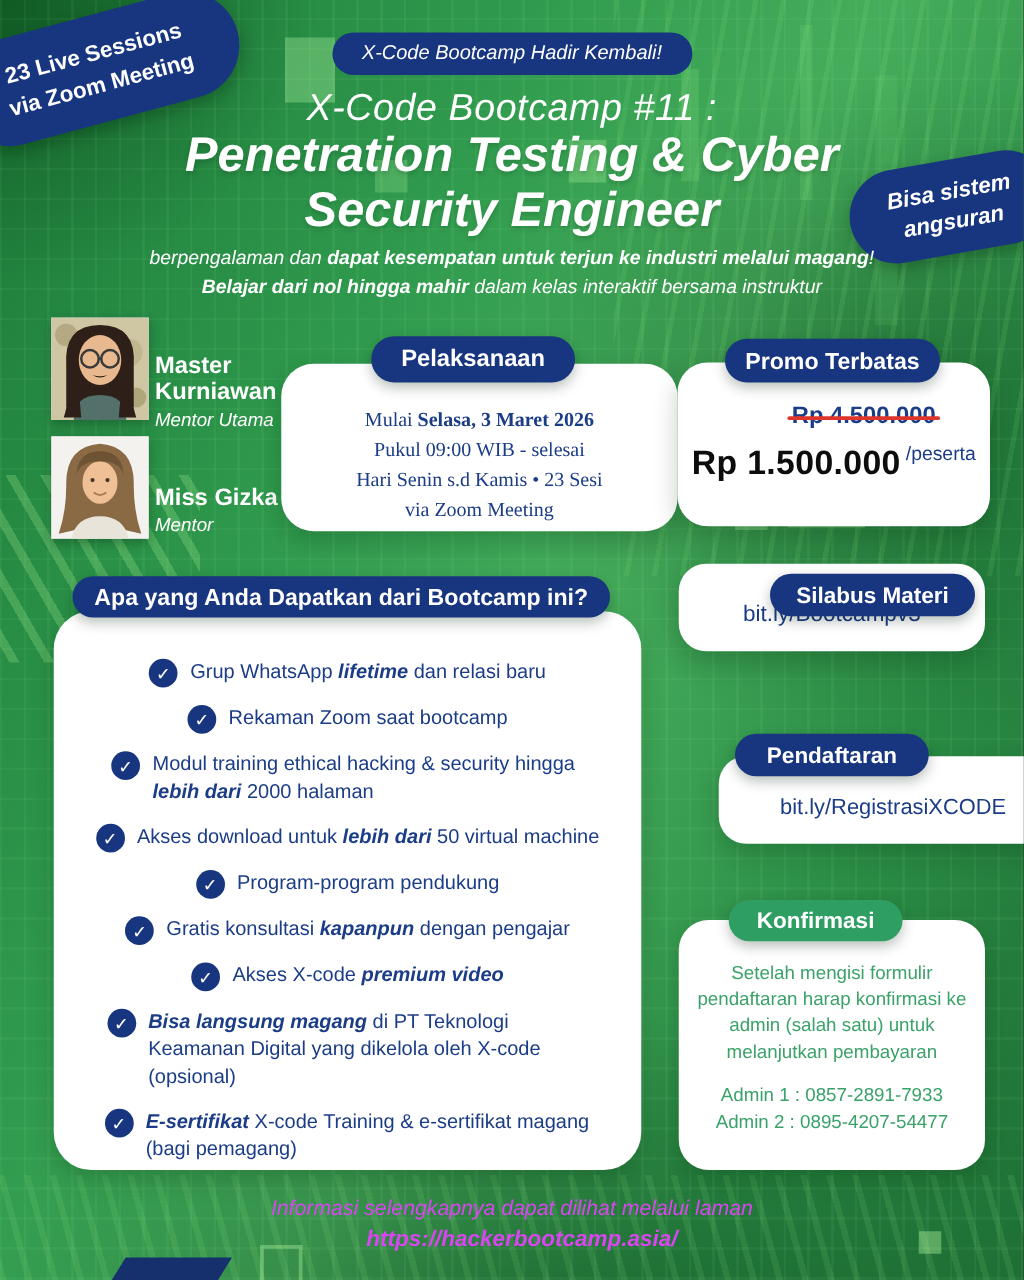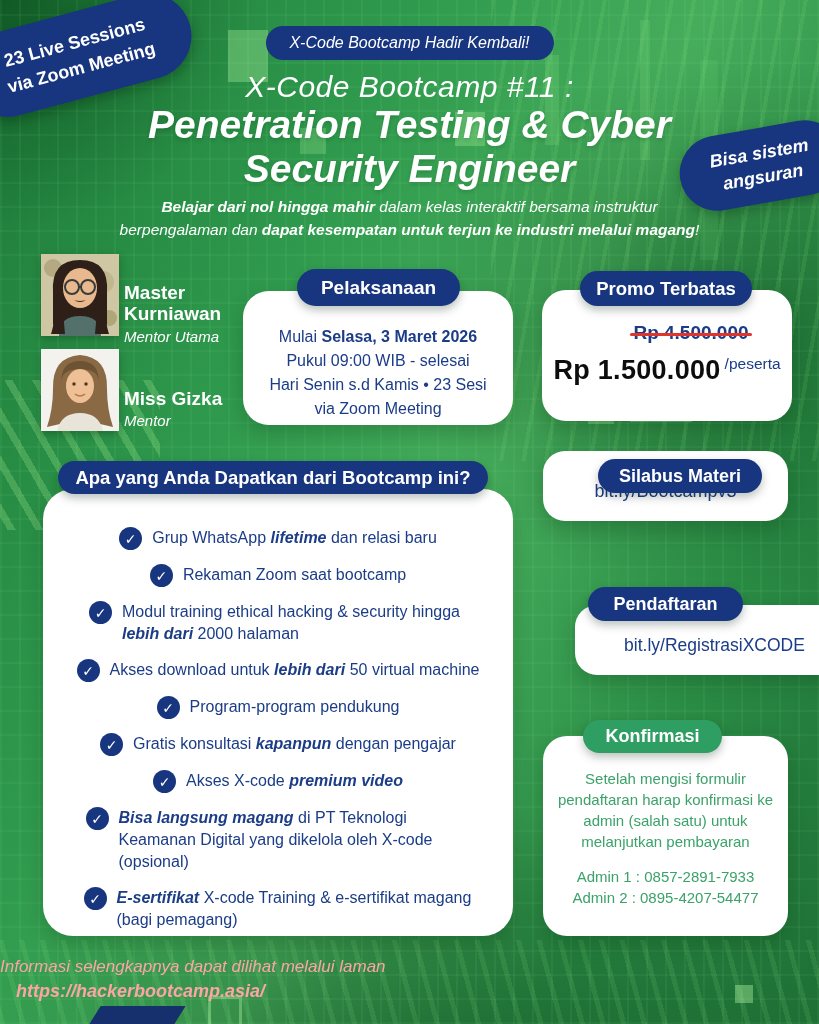--- a/index.html
+++ b/index.html
@@ -80,22 +80,22 @@
   }
   
   .mentor-photo{
     position:absolute;width:78px;height:82px;overflow:hidden;
     box-shadow:0 3px 8px rgba(0,30,10,.3);background:#eee;
   }
   .mentor-info{position:absolute;color:#fff;}
   .mentor-name{font-size:19px;font-weight:700;line-height:1.12;}
   .mentor-role{font-size:15px;font-style:italic;margin-top:3px;}
   
-  .card-pelaksanaan{left:243px;top:291px;width:270px;height:134px;border-radius:26px;
-    padding-top:34px;color:var(--navy-text);font-size:16px;line-height:24px;}
+  .card-pelaksanaan{left:225px;top:291px;width:317px;height:134px;border-radius:26px;
+    padding-top:34px;color:var(--navy-text);font-size:16px;line-height:24px;font-family:Liberation Serif, serif;}
   .pill-pelaksanaan{left:297px;top:269px;width:163px;height:37px;border-radius:19px;font-size:19px;}
   .card-promo{left:542px;top:290px;width:250px;height:131px;padding-top:32px;}
   .pill-promo{left:580px;top:271px;width:172px;height:35px;border-radius:18px;font-size:18.5px;}
   .old-price{
     position:relative;display:inline-block;color:var(--navy-text);
     font-size:19px;font-weight:700;margin-left:48px;
   }
   .old-price::after{
     content:"";position:absolute;left:-3px;right:-3px;top:52%;height:3px;
     background:var(--red);border-radius:2px;
@@ -114,33 +114,33 @@
     font-size:16px;line-height:22px;}
   .check-row .bseg{font-style:italic;}
   .check{
     flex:0 0 23px;width:23px;height:23px;border-radius:50%;background:var(--navy);
     color:#fff;font-size:14px;font-weight:700;display:flex;align-items:center;justify-content:center;
   }
   .txt-w1{max-width:345px;}
   .txt-w2{max-width:352px;}
   .txt-w3{max-width:356px;}
   
-  .pill-silabus{left:598px;top:459px;width:164px;height:34px;border-radius:18px;font-size:18px;z-index:2;}
+  .pill-silabus{left:616px;top:459px;width:164px;height:34px;border-radius:18px;font-size:18px;z-index:2;}
   .card-silabus{left:543px;top:451px;width:245px;height:70px;border-radius:22px;
     padding-top:30px;color:var(--navy-text);font-size:18px;}
   .pill-pendaftaran{left:588px;top:587px;width:155px;height:34px;border-radius:18px;font-size:18px;z-index:2;}
   .card-pendaftaran{left:543px;top:605px;width:279px;height:70px;border-radius:22px;
     padding-top:30px;color:var(--navy-text);font-size:17.5px;margin-left:32px;}
   .pill-konfirmasi{left:583px;top:720px;width:139px;height:33px;border-radius:17px;
     font-size:18px;background:var(--green-pill);z-index:2;}
   .card-konfirmasi{left:543px;top:736px;width:245px;height:200px;border-radius:24px;
     padding:32px 13px 0;color:var(--green-text);font-size:15px;line-height:1.4;}
   .admin-lines{margin-top:14px;line-height:1.42;}
   
-  .footer{position:absolute;top:956px;width:100%;text-align:left;color:#fca5a5;line-height:1.35;}
+  .footer{position:absolute;top:956px;width:100%;text-align:center;color:#d946ef;line-height:1.35;}
   .footer-line1{font-size:17px;font-style:italic;}
   .footer-line2{font-size:18px;font-style:italic;font-weight:700;padding-left:16px;}
 </style>
 </head>
 <body>
 
 <div class="poster">
 
   <div class="bg"></div>
 
@@ -171,22 +171,22 @@
     <div>Penetration Testing &amp; Cyber</div>
     <div>Security Engineer</div>
   </div>
 
   <div class="badge-angsuran">
     <div>Bisa sistem</div>
     <div>angsuran</div>
   </div>
 
   <div class="description">
+    <div><span>berpengalaman dan </span><span class="bseg">dapat kesempatan untuk terjun ke industri melalui magang</span><span>!</span></div>
     <div><span class="bseg">Belajar dari nol hingga mahir</span><span> dalam kelas interaktif bersama instruktur</span></div>
-    <div><span>berpengalaman dan </span><span class="bseg">dapat kesempatan untuk terjun ke industri melalui magang</span><span>!</span></div>
   </div>
 
   <div class="mentor-photo" style="left:41px;top:254px;">
     <svg width="78" height="82" viewBox="0 0 78 82">
       <rect width="78" height="82" fill="#cfc7a4"></rect>
       <circle cx="12" cy="14" r="9" fill="#a89d73" opacity=".7"></circle>
       <circle cx="62" cy="28" r="11" fill="#b5ab80" opacity=".6"></circle>
       <circle cx="28" cy="68" r="10" fill="#a89d73" opacity=".5"></circle>
       <circle cx="68" cy="64" r="8" fill="#8f854f" opacity=".5"></circle>
       <path d="M12 38 Q10 6 39 6 Q68 6 66 38 L66 72 Q60 60 58 46 L58 72 H20 L20 46 Q18 60 12 72 Z" fill="#2e2018"></path>

